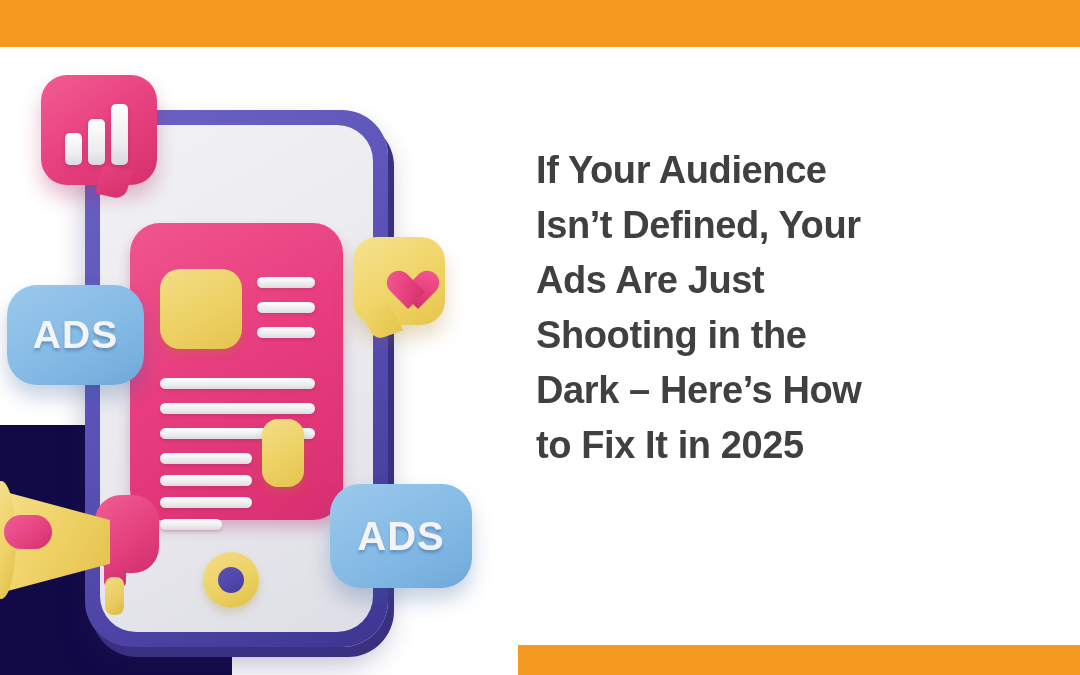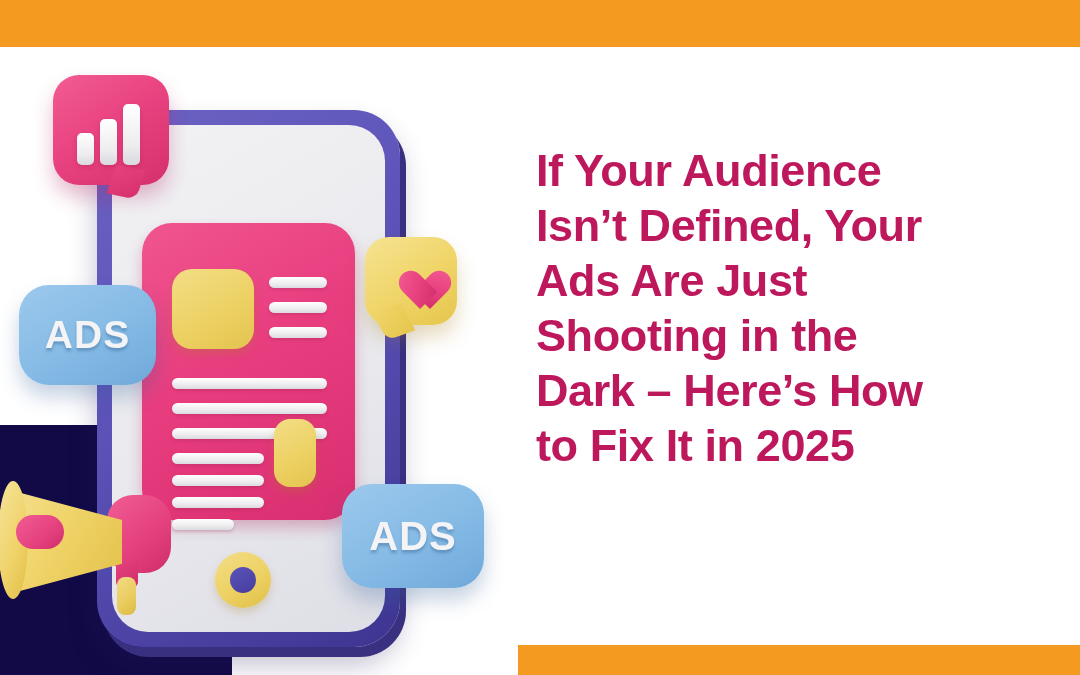--- a/index.html
+++ b/index.html
@@ -35,32 +35,32 @@
     width: 232px; height: 250px;
     background: #110A47;
   }
 
   
   .headline {
     position: absolute;
     left: 536px;
     top: 143px;
     width: 528px;
-    color: #be185d;
-    font-size: 45px;
+    color: #404040;
+    font-size: 38px;
     line-height: 55px;
     font-weight: bold;
     letter-spacing: -0.4px;
     white-space: pre-line;
   }
 
   
   .illus {
     position: absolute;
-    left: 12px; top: 47px;
+    left: 0; top: 47px;
     width: 500px; height: 476px;
   }
 
   
   .phone-frame {
     position: absolute;
     left: 85px; top: 63px;
     width: 303px; height: 537px;
     border-radius: 46px;
     background: linear-gradient(145deg, #6C63C4 0%, #5B52B8 45%, #3E3592 100%);

